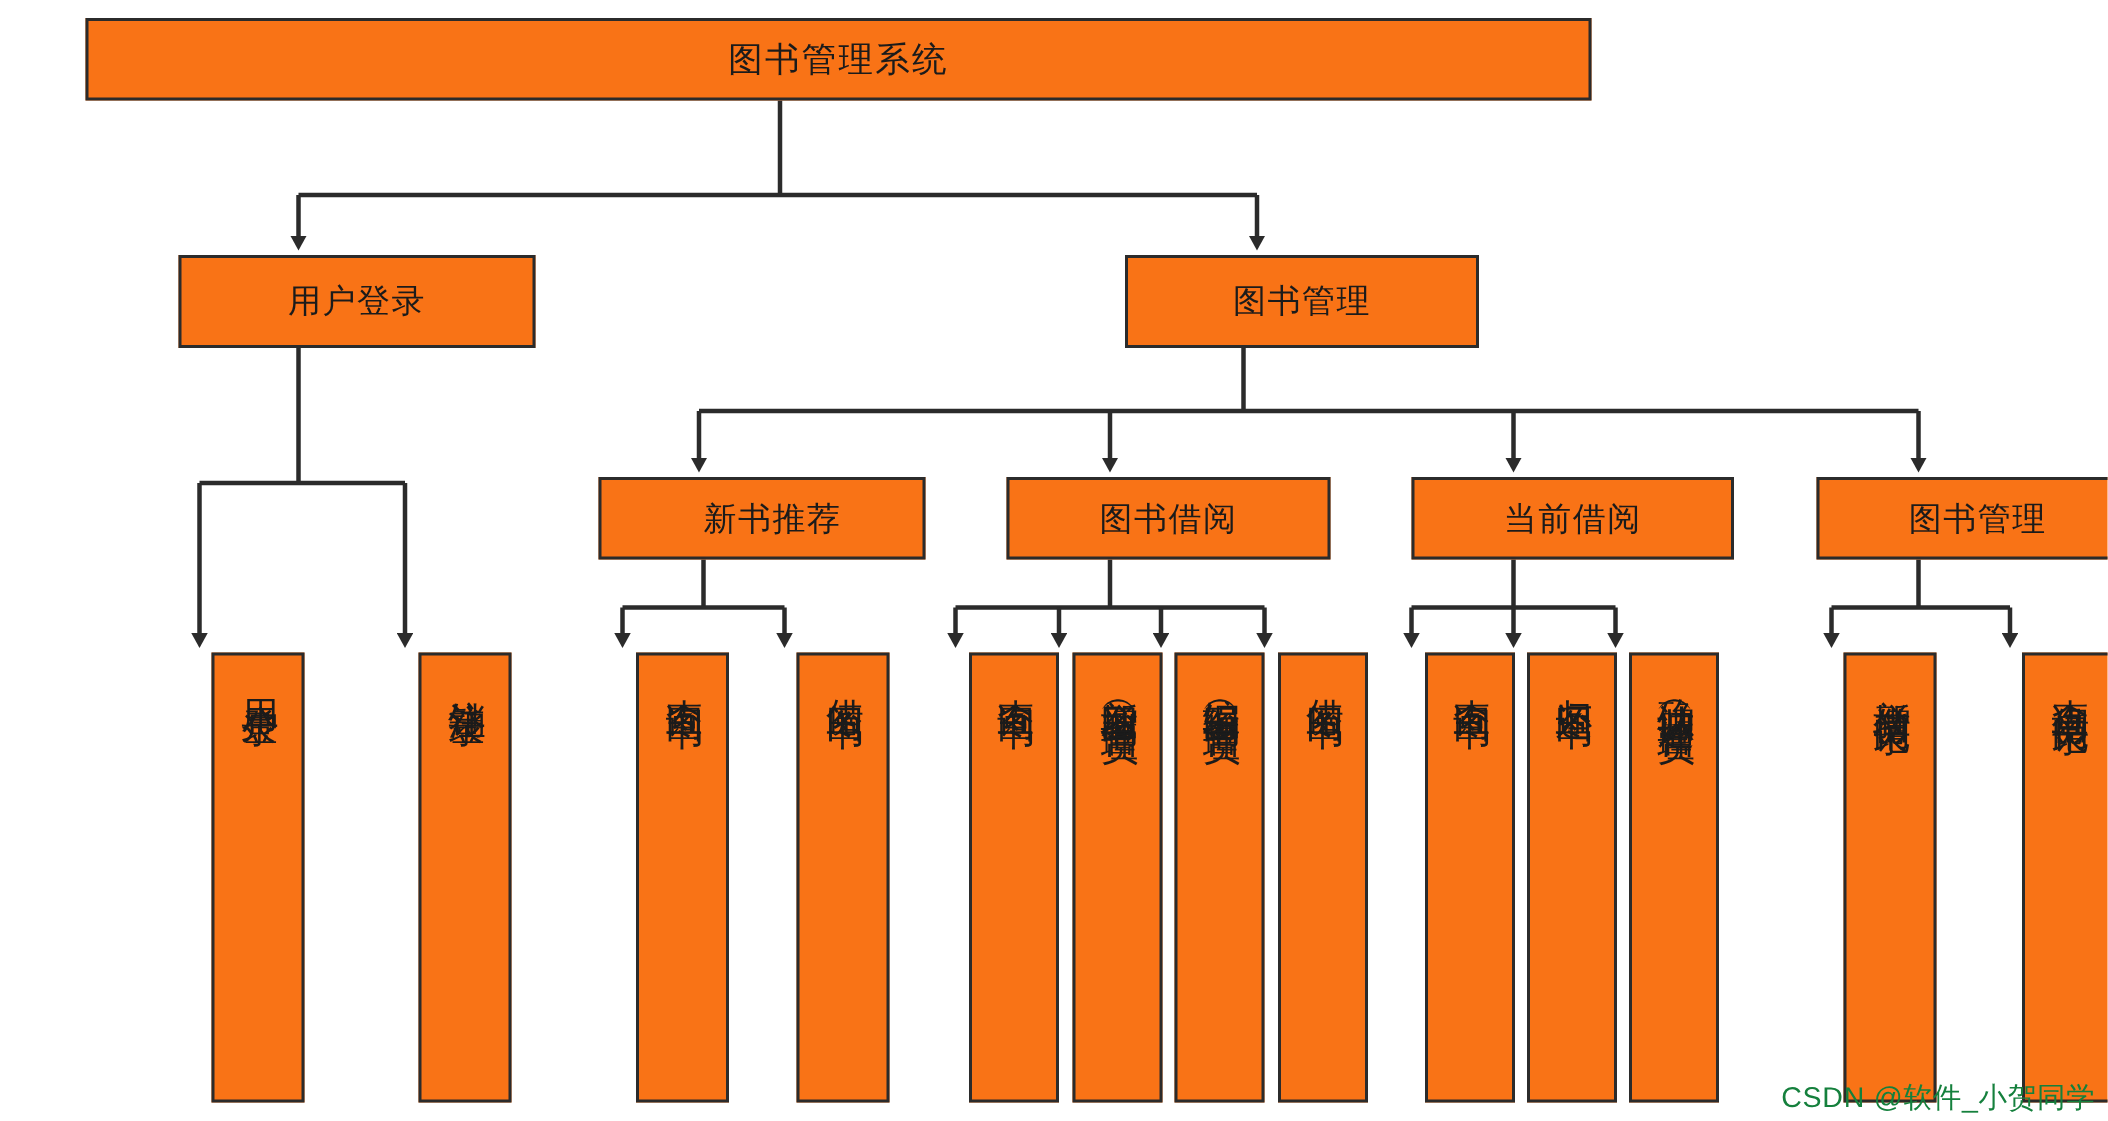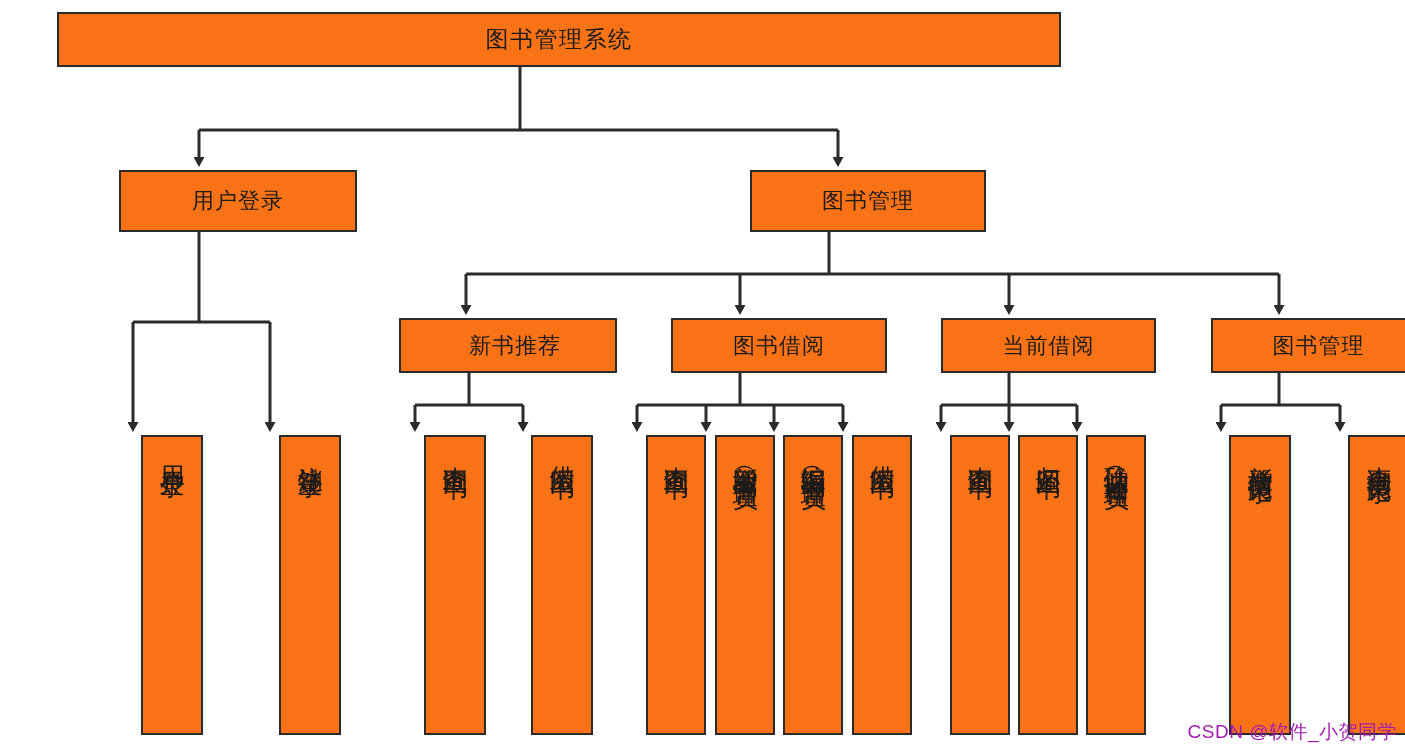--- a/index.html
+++ b/index.html
@@ -44,21 +44,21 @@
     line-height:1.02;
     letter-spacing:3px;
     white-space:nowrap;
   }
 
   .watermark{
     position:absolute;
     right:8px;
     bottom:2px;
     font-size:19px;
-    color:#a21caf;
+    color:#15803d;
     letter-spacing:0.5px;
     white-space:nowrap;
     user-select:none;
   }
 </style>
 </head>
 <body>
 
 <div id="stage">
 

